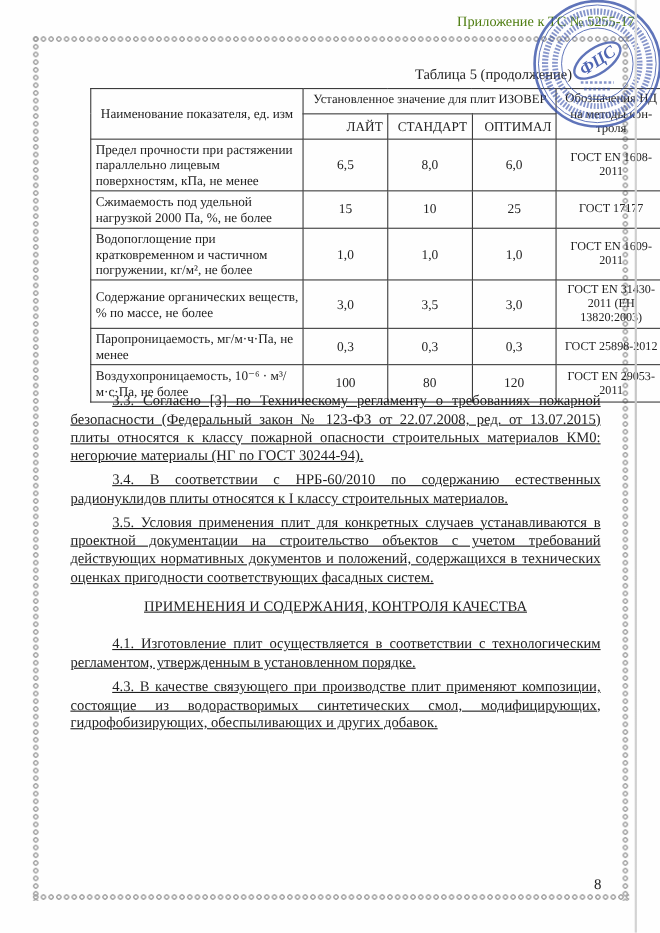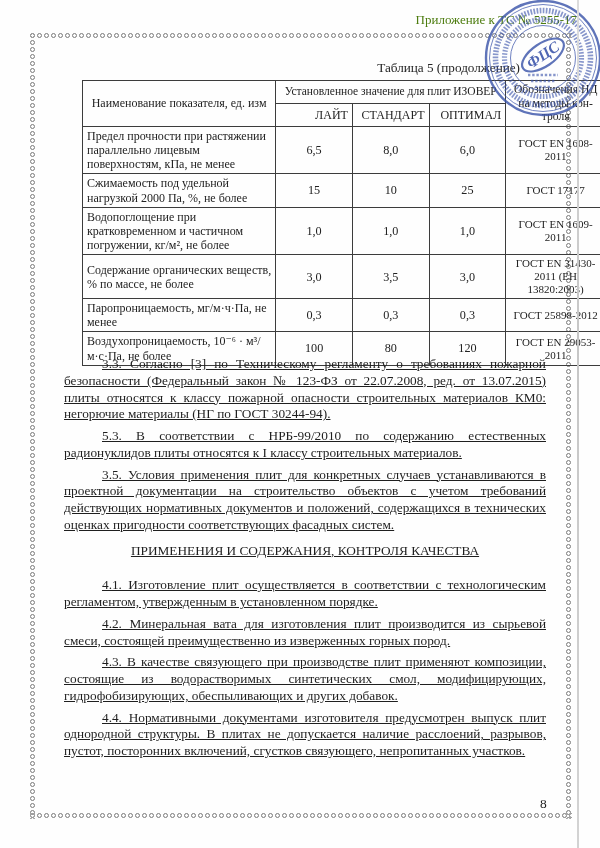--- a/index.html
+++ b/index.html
@@ -156,29 +156,27 @@
         <td class="c-val">100</td>
         <td class="c-val">80</td>
         <td class="c-val">120</td>
         <td class="c-nd">ГОСТ EN 29053-2011</td>
       </tr>
     </tbody>
   </table>
 
   <div class="text-block">
     <p>3.3. Согласно [3] по Техническому регламенту о требованиях пожарной безопасности (Федеральный закон № 123-ФЗ от 22.07.2008, ред. от 13.07.2015) плиты относятся к классу  пожарной опасности  строительных  материалов  КМ0: негорючие материалы (НГ по ГОСТ 30244-94).</p>
-    <p>5.3. В соответствии с НРБ-99/2010 по содержанию естественных радионуклидов плиты относятся к I классу строительных материалов.</p>
+    <p>3.4. В соответствии с НРБ-60/2010 по содержанию естественных радионуклидов плиты относятся к I классу строительных материалов.</p>
     <p>3.5. Условия применения плит для конкретных случаев устанавливаются в проектной документации на строительство объектов с учетом требований действующих нормативных документов и положений, содержащихся в технических оценках пригодности соответствующих фасадных систем.</p>
     <div class="sec-heading">
       <div>ПРИМЕНЕНИЯ И СОДЕРЖАНИЯ, КОНТРОЛЯ КАЧЕСТВА</div>
     </div>
     <p>4.1. Изготовление плит осуществляется в соответствии с технологическим регламентом, утвержденным в установленном порядке.</p>
-    <p>4.2. Минеральная вата для изготовления плит производится из сырьевой смеси, состоящей преимущественно из изверженных горных пород.</p>
     <p>4.3. В качестве связующего при производстве плит применяют композиции, состоящие из водорастворимых синтетических смол, модифицирующих, гидрофобизирующих, обеспыливающих и других добавок.</p>
-    <p>4.4. Нормативными документами изготовителя предусмотрен выпуск плит   однородной структуры. В плитах не допускается наличие расслоений, разрывов, пустот, посторонних включений, сгустков связующего, непропитанных участков.</p>
   </div>
 
   <div class="page-number">8</div>
 
   <svg class="stamp" width="126" height="126" viewBox="0 0 126 126" xmlns="http://www.w3.org/2000/svg">
     <g fill="none" stroke="#3d56ab" opacity="0.82">
       <circle cx="63" cy="60" r="57" stroke-width="2.4"></circle>
       <circle cx="63" cy="60" r="53.5" stroke-width="0.9"></circle>
       <circle cx="63" cy="60" r="32.5" stroke-width="0.9"></circle>
       <circle cx="63" cy="60" r="47.5" stroke-width="5.6" stroke-dasharray="1.7,1.4" opacity="0.75"></circle>

